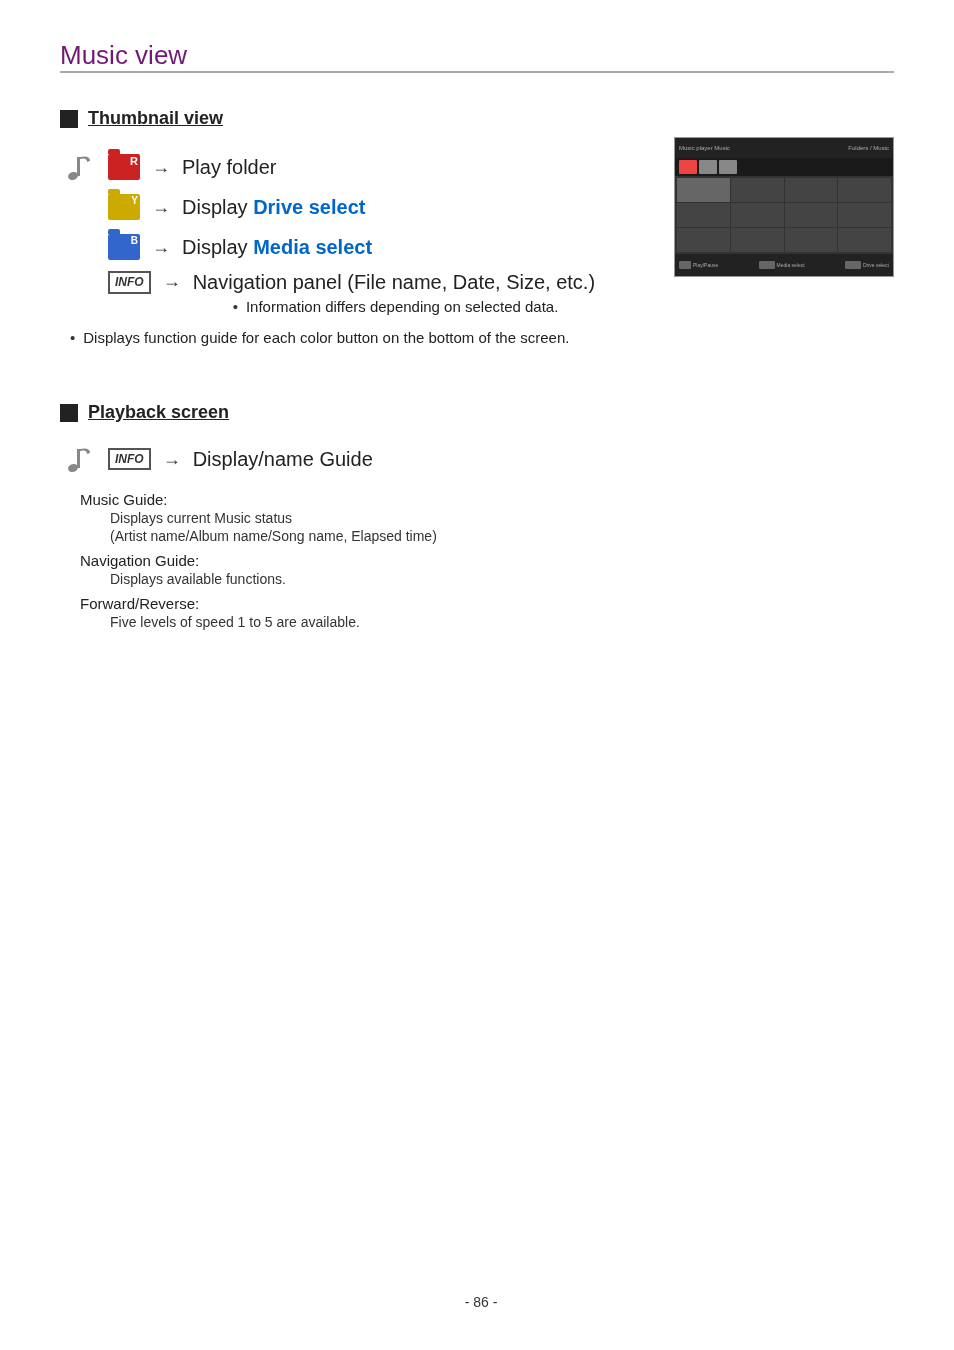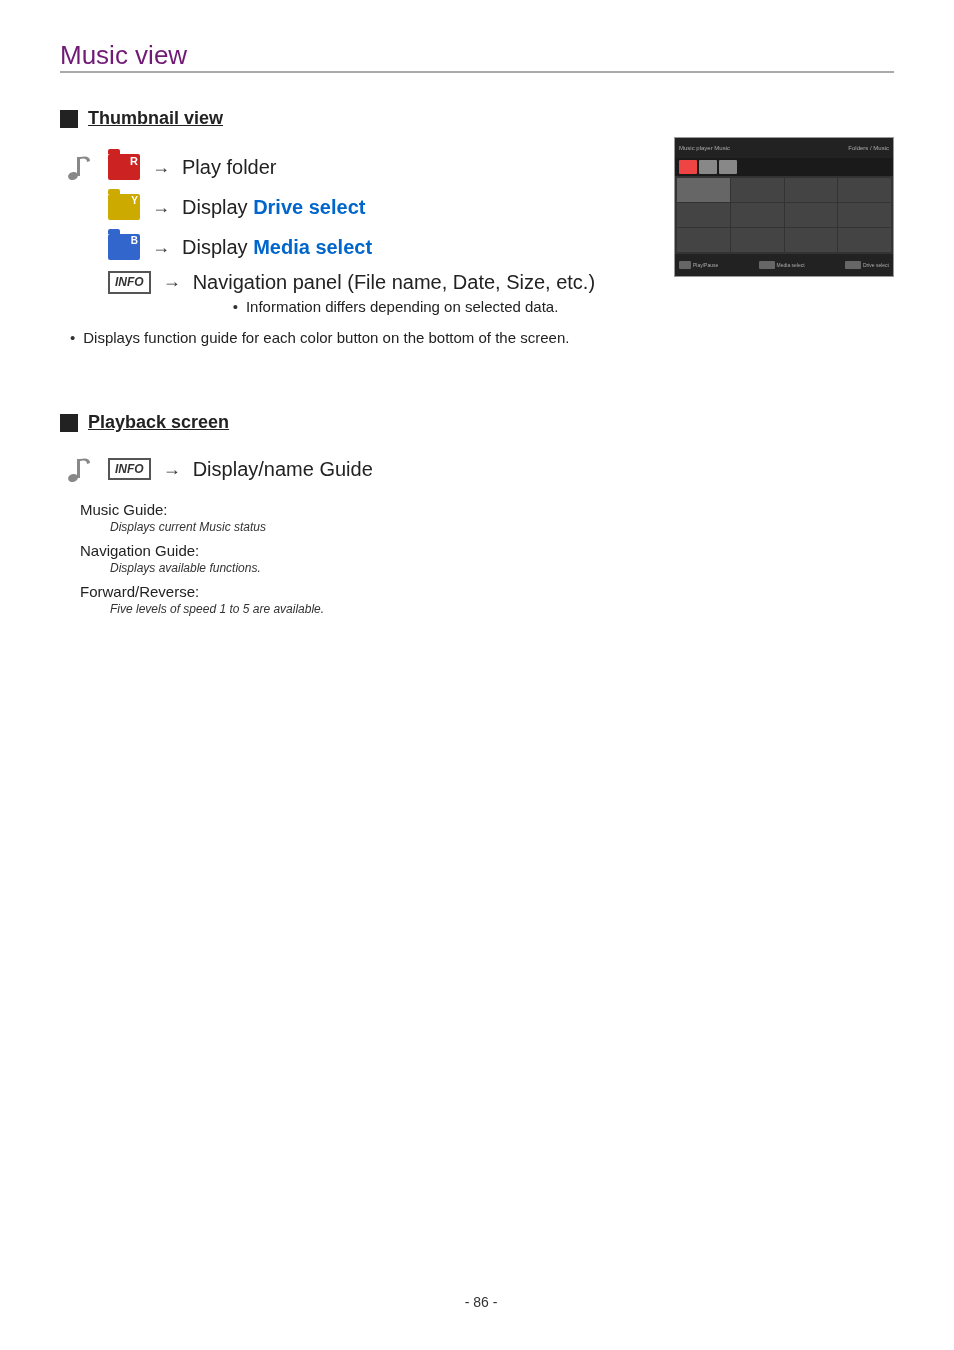--- a/index.html
+++ b/index.html
@@ -305,21 +305,20 @@
       margin-bottom: 4px;
     }
 
     .sub-bullet::before {
       content: '•';
       color: #333;
     }
 
     
     .playback-section {
-      margin-top: 10px;
     }
 
     .playback-row {
       display: flex;
       align-items: center;
       gap: 12px;
       margin-bottom: 14px;
     }
 
     .guide-content {
@@ -331,24 +330,23 @@
     }
 
     .guide-label {
       font-size: 15px;
       color: #222;
       margin-bottom: 2px;
     }
 
     .guide-indent {
       padding-left: 30px;
-      font-size: 12px;
+      font-size: 14px;
       color: #333;
       margin-bottom: 2px;
-      font-style: italic;
     }
 
     .page-footer {
       position: absolute;
       bottom: 40px;
       left: 8px;
       right: 0;
       text-align: center;
       font-size: 14px;
       color: #333;
@@ -484,20 +482,21 @@
     <span class="info-badge">INFO</span>
     <span class="arrow">→</span>
     <span class="row-label">Display/name Guide</span>
   </div>
 
   <div class="guide-content">
 
     <div class="guide-block">
       <div class="guide-label">Music Guide:</div>
       <div class="guide-indent">Displays current Music status</div>
+      <div class="guide-indent">(Artist name/Album name/Song name, Elapsed time)</div>
     </div>
 
     <div class="guide-block">
       <div class="guide-label">Navigation Guide:</div>
       <div class="guide-indent">Displays available functions.</div>
     </div>
 
     <div class="guide-block">
       <div class="guide-label">Forward/Reverse:</div>
       <div class="guide-indent">Five levels of speed 1 to 5 are available.</div>

